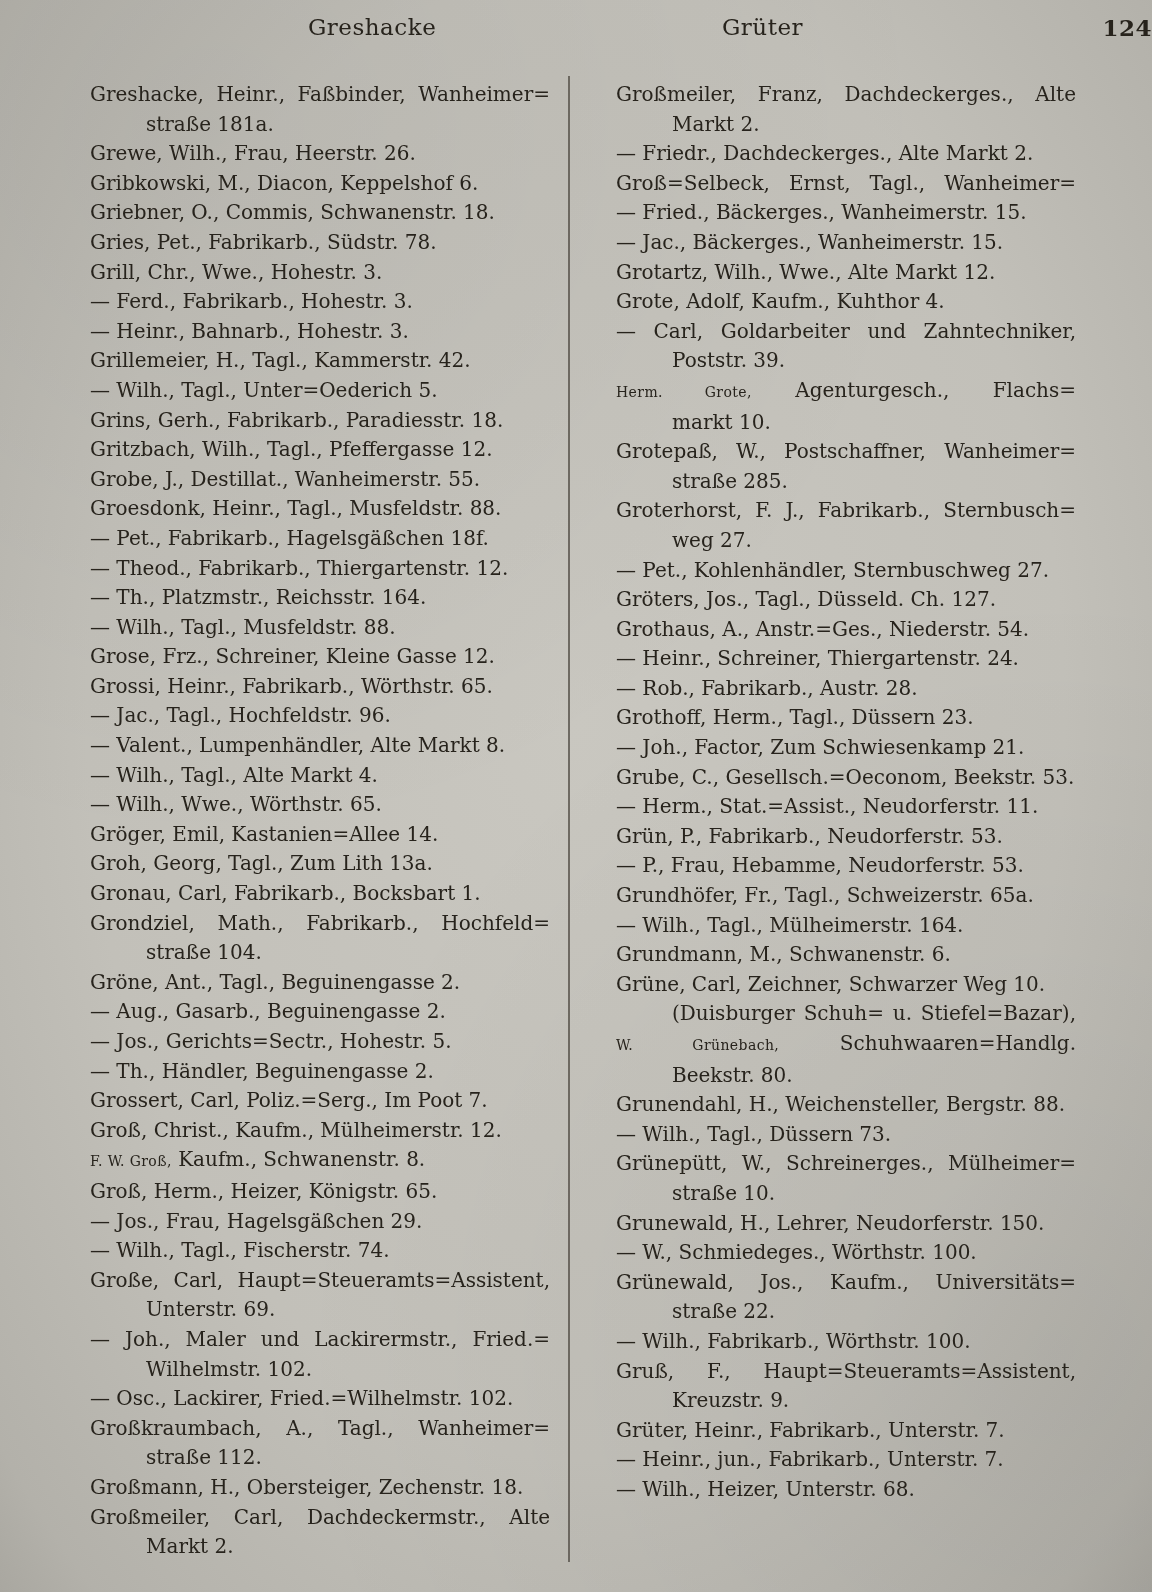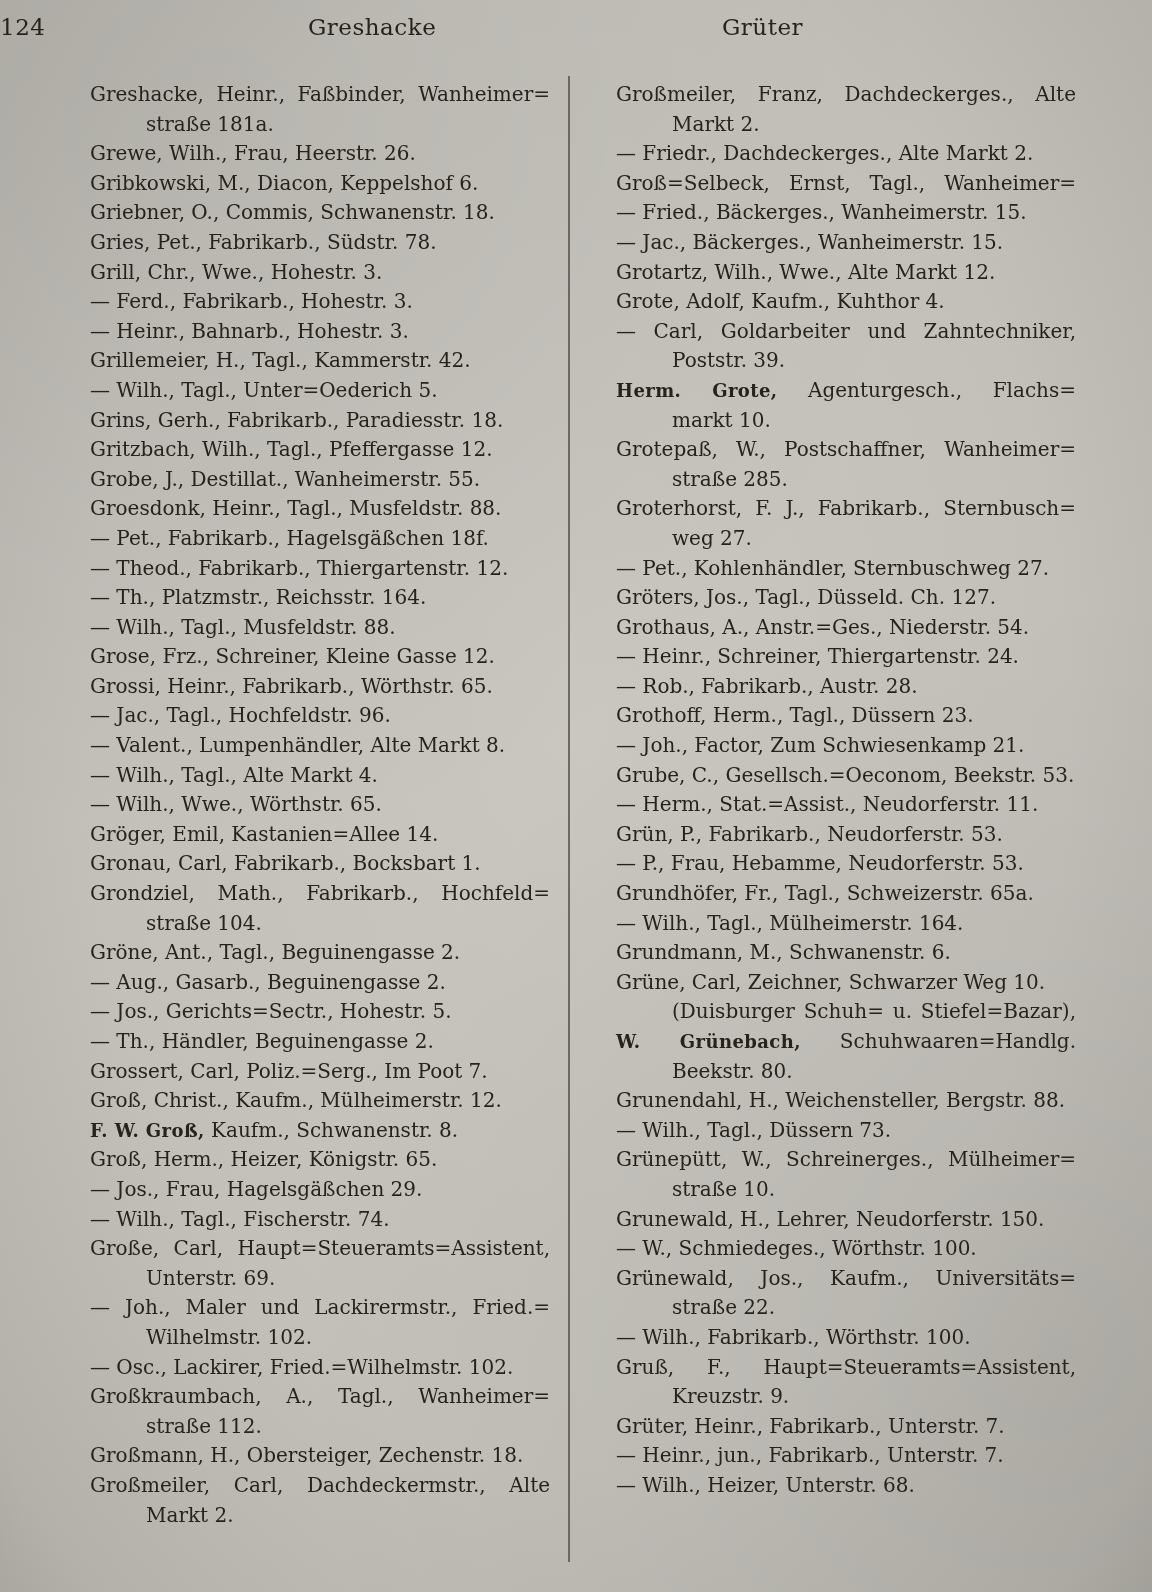--- a/index.html
+++ b/index.html
@@ -13,21 +13,21 @@
       radial-gradient(ellipse at 50% 45%, #c9c7c0 0%, #c2c0b9 60%, #b3b1aa 92%, #a9a7a0 100%);
     font-family:"DejaVu Serif","Liberation Serif",serif;
     color:#27231c;
     overflow:hidden;
   }
   .header-word{
     position:absolute;top:14px;
     font-size:23px;letter-spacing:.5px;
   }
   .hdr-left{left:308px;}
-  .hdr-page{left:0;width:1152px;text-align:left;}
+  .hdr-page{left:0;width:1152px;text-align:right;font-weight:bold;}
   .hdr-right{left:722px;}
   .divider{
     position:absolute;left:568px;top:76px;width:2px;height:1486px;
     background:#57534b;opacity:.8;
   }
   .col{
     position:absolute;top:80px;width:460px;
     font-size:20px;line-height:29.6px;
   }
   .col-left{left:90px;}
@@ -37,21 +37,21 @@
     text-align:justify;
     -moz-text-align-last:left;
     text-align-last:left;
     hyphens:none;
   }
   .line.fl{
     -moz-text-align-last:justify;
     text-align-last:justify;
   }
   .line.cont{padding-left:56px;}
-  .lead{font-weight:bold;font-size:18px;letter-spacing:.4px;}
+  .lead{font-weight:normal;font-size:14px;letter-spacing:.4px;}
 </style>
 </head>
 <body>
 
 <div class="page">
 
   <div class="header-word hdr-left">Greshacke</div>
 
   <div class="header-word hdr-page">124</div>
 
@@ -130,20 +130,23 @@
       <div class="entry">
         <div class="line">— Wilh., Tagl., Alte Markt 4.</div>
       </div>
       <div class="entry">
         <div class="line">— Wilh., Wwe., Wörthstr. 65.</div>
       </div>
       <div class="entry">
         <div class="line">Gröger, Emil, Kastanien=Allee 14.</div>
       </div>
       <div class="entry">
+        <div class="line">Groh, Georg, Tagl., Zum Lith 13a.</div>
+      </div>
+      <div class="entry">
         <div class="line">Gronau, Carl, Fabrikarb., Bocksbart 1.</div>
       </div>
       <div class="entry">
         <div class="line fl">Grondziel, Math., Fabrikarb., Hochfeld=</div>
         <div class="line cont">straße 104.</div>
       </div>
       <div class="entry">
         <div class="line">Gröne, Ant., Tagl., Beguinengasse 2.</div>
       </div>
       <div class="entry">

